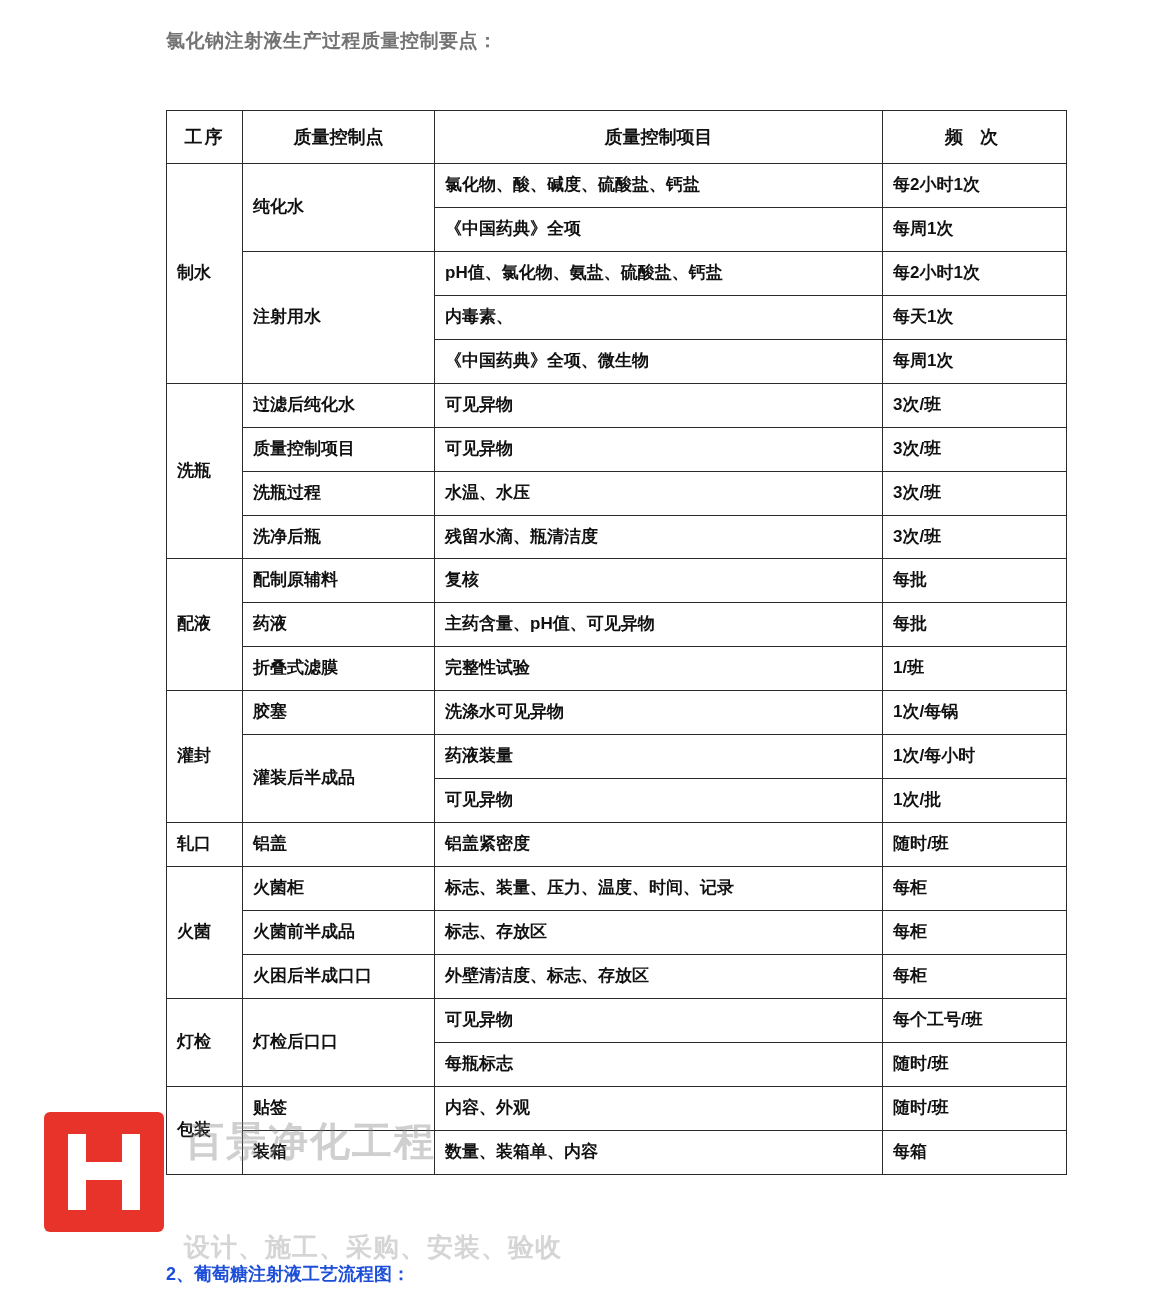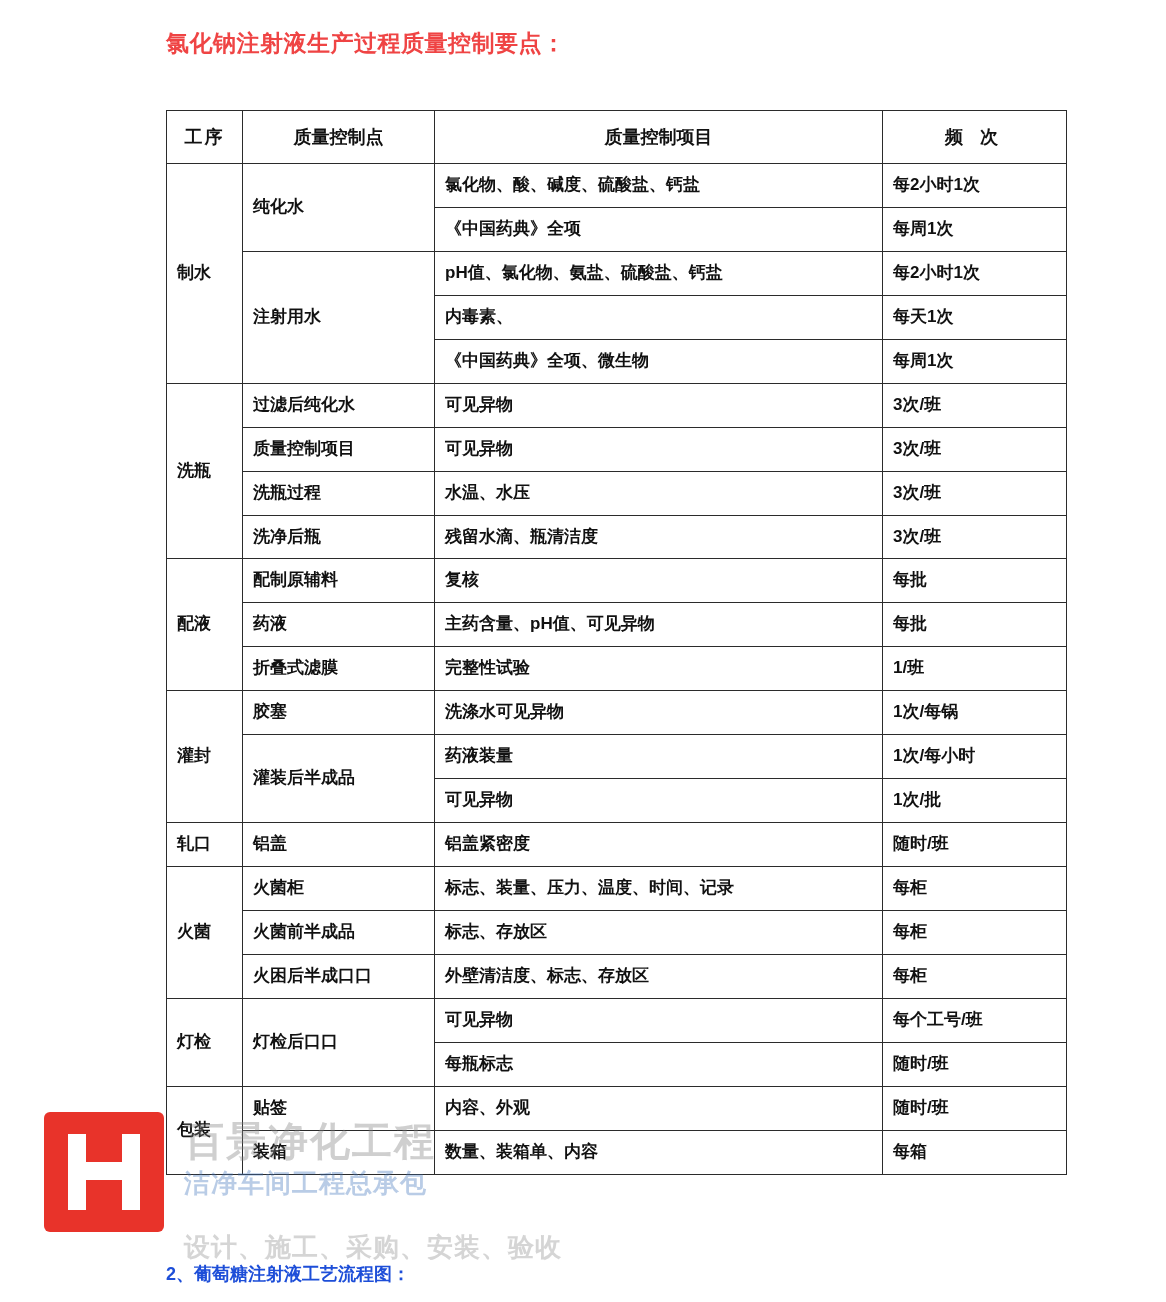--- a/index.html
+++ b/index.html
@@ -18,24 +18,24 @@
   .page {
     position: relative;
     width: 1166px;
     height: 1302px;
     box-sizing: border-box;
   }
   .doc-title {
     position: absolute;
     left: 166px;
     top: 28px;
-    font-size: 23px;
+    font-size: 19px;
     font-weight: 700;
     letter-spacing: 0.5px;
-    color: #ef4444;
+    color: #737373;
   }
   table.qc-table {
     position: absolute;
     left: 166px;
     top: 110px;
     width: 900px;
     border-collapse: collapse;
     table-layout: fixed;
     font-size: 17px;
   }
@@ -308,17 +308,16 @@
     </tbody>
   </table>
 
   <div class="section-note">2、葡萄糖注射液工艺流程图：</div>
 
   <div class="wm">
     <div class="wm-mark">
       <div class="wm-bar"></div>
     </div>
     <div class="wm-line1">百景净化工程</div>
-    <div class="wm-line2">洁净车间工程总承包</div>
     <div class="wm-line3">设计、施工、采购、安装、验收</div>
   </div>
 
 </div>
 
 </body></html>

